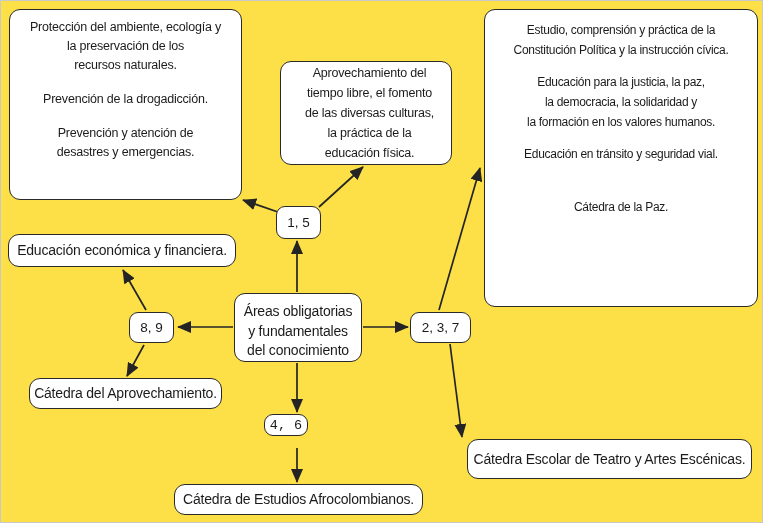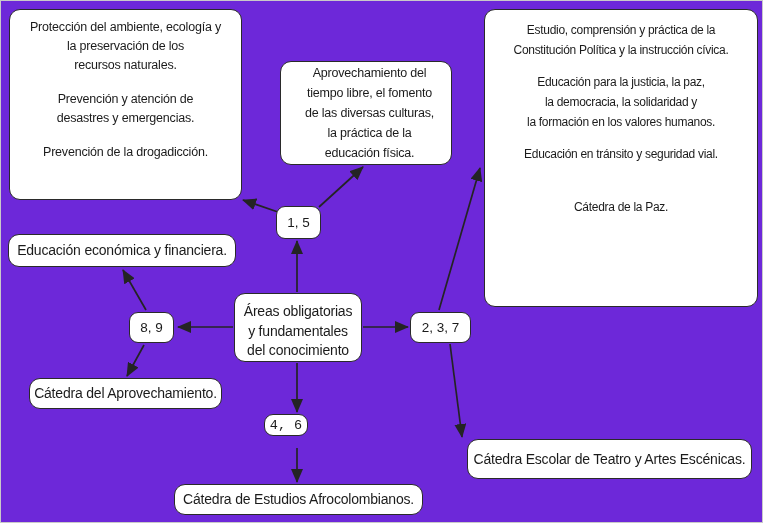--- a/index.html
+++ b/index.html
@@ -1,19 +1,19 @@
 <!DOCTYPE html>
 <html><head>
 <meta charset="utf-8">
 <style>
   html,body{margin:0;padding:0;background:#fff;}
   .stage{
     position:relative;
     width:763px;height:523px;
-    background:#6d28d9;
+    background:#fde047;
     border:1px solid #c9c9c9;
     box-sizing:border-box;
     font-family:"Liberation Sans",sans-serif;
     color:#1b1b1b;
     overflow:hidden;
   }
   .wires{position:absolute;left:0;top:0;}
   .wires line{stroke:#242424;stroke-width:1.7;}
   .box{
     position:absolute;
@@ -73,23 +73,23 @@
     <line x1="143" y1="344" x2="126" y2="375" marker-end="url(#ah)"></line>
     <line x1="438" y1="309" x2="479" y2="167" marker-end="url(#ah)"></line>
     <line x1="449" y1="343" x2="461" y2="436" marker-end="url(#ah)"></line>
     <line x1="296" y1="447" x2="296" y2="481" marker-end="url(#ah)"></line>
   </svg>
 
   <div class="box box-tl" style="left:8px;top:8px;width:233px;height:191px;">
     <p>Protección del ambiente, ecología y
 la preservación de los
 recursos naturales.</p>
+    <p>Prevención de la drogadicción.</p>
     <p>Prevención y atención de
 desastres y emergencias.</p>
-    <p>Prevención de la drogadicción.</p>
   </div>
 
   <div class="box box-leisure" style="left:279px;top:60px;width:172px;height:104px;padding-left:7px;">
     <p>Aprovechamiento del
 tiempo libre, el fomento
 de las diversas culturas,
 la práctica de la
 educación física.</p>
   </div>
 

